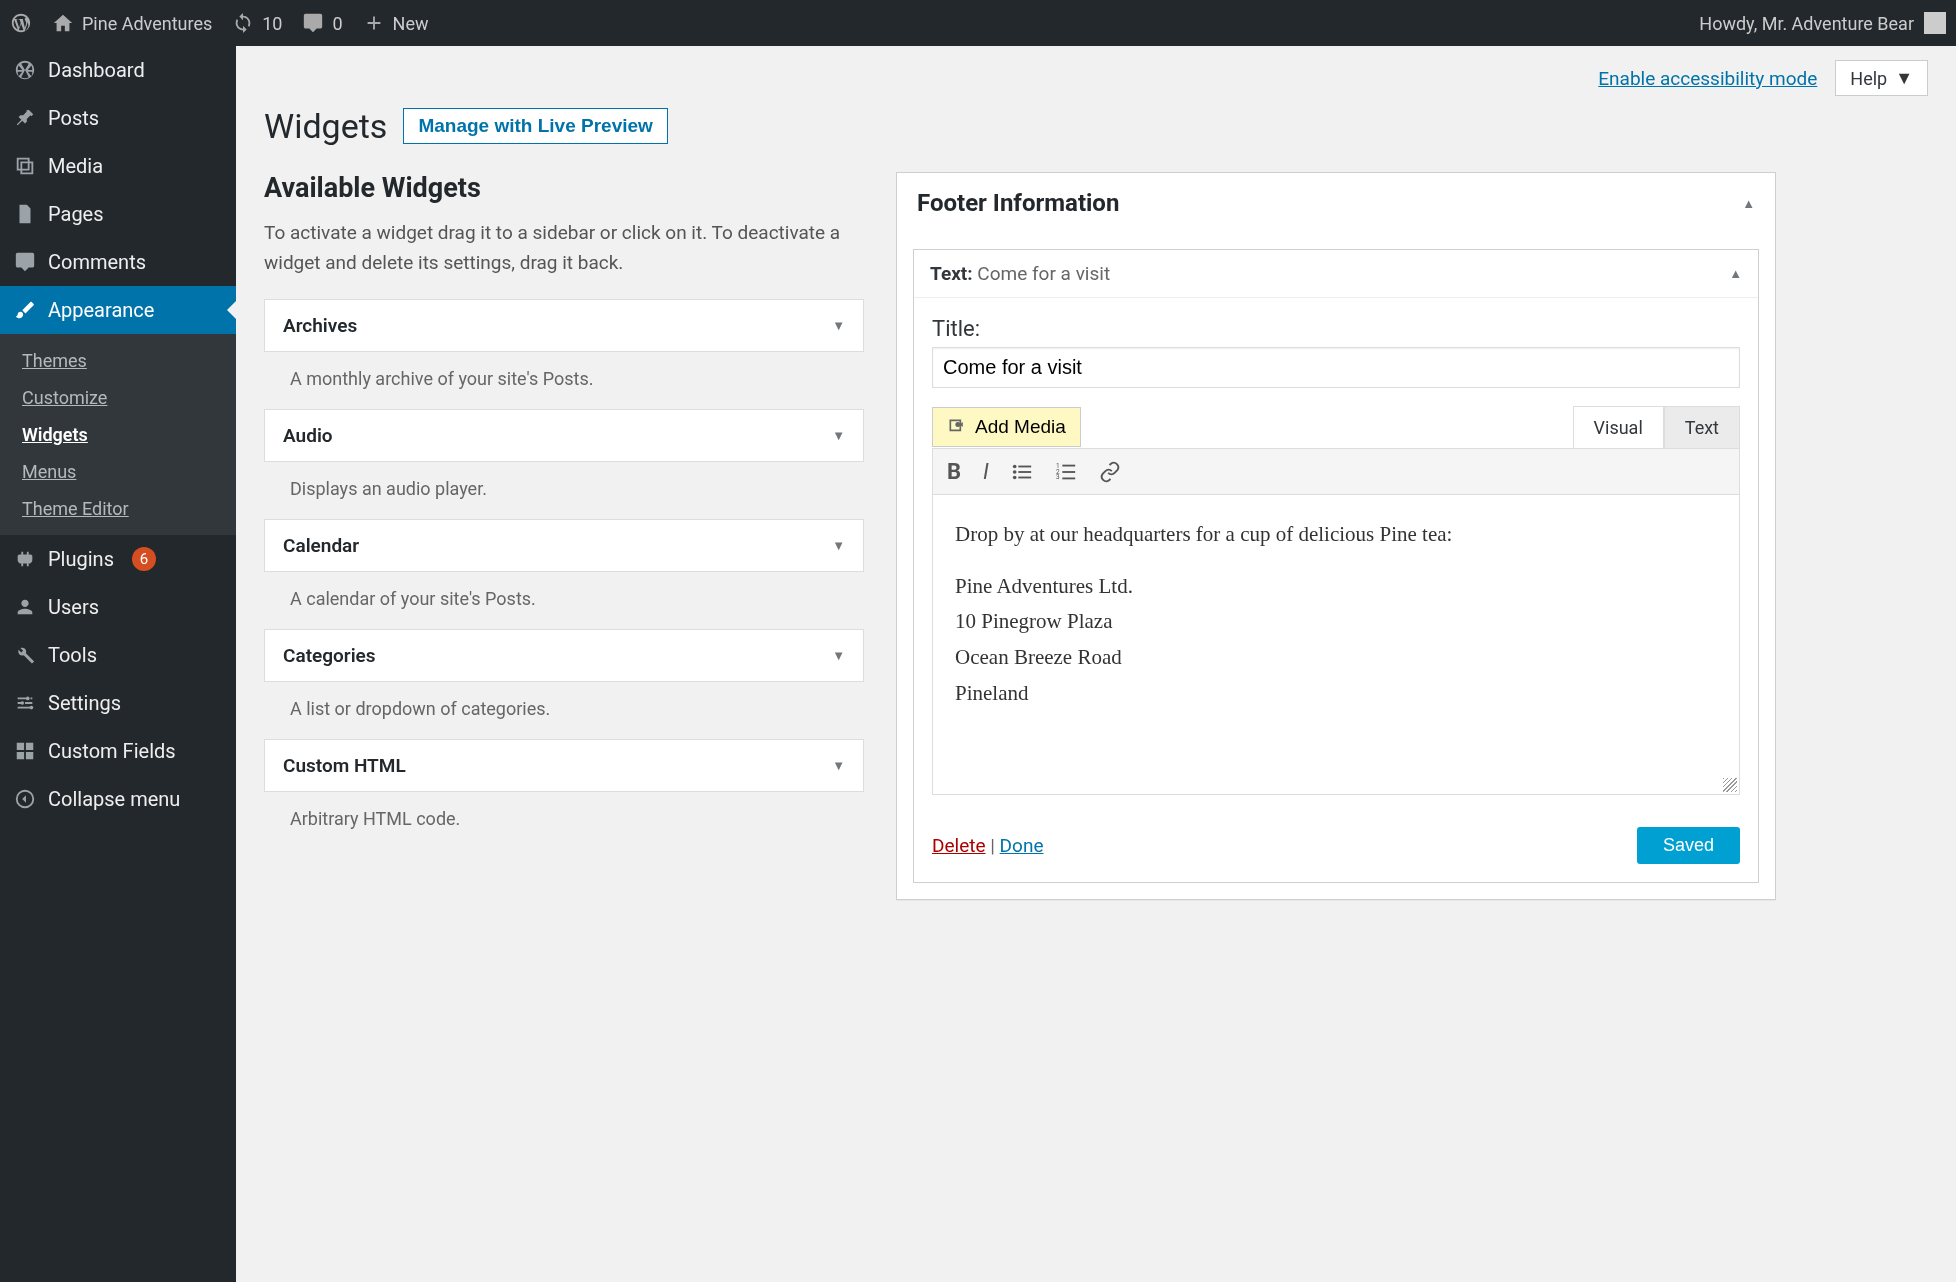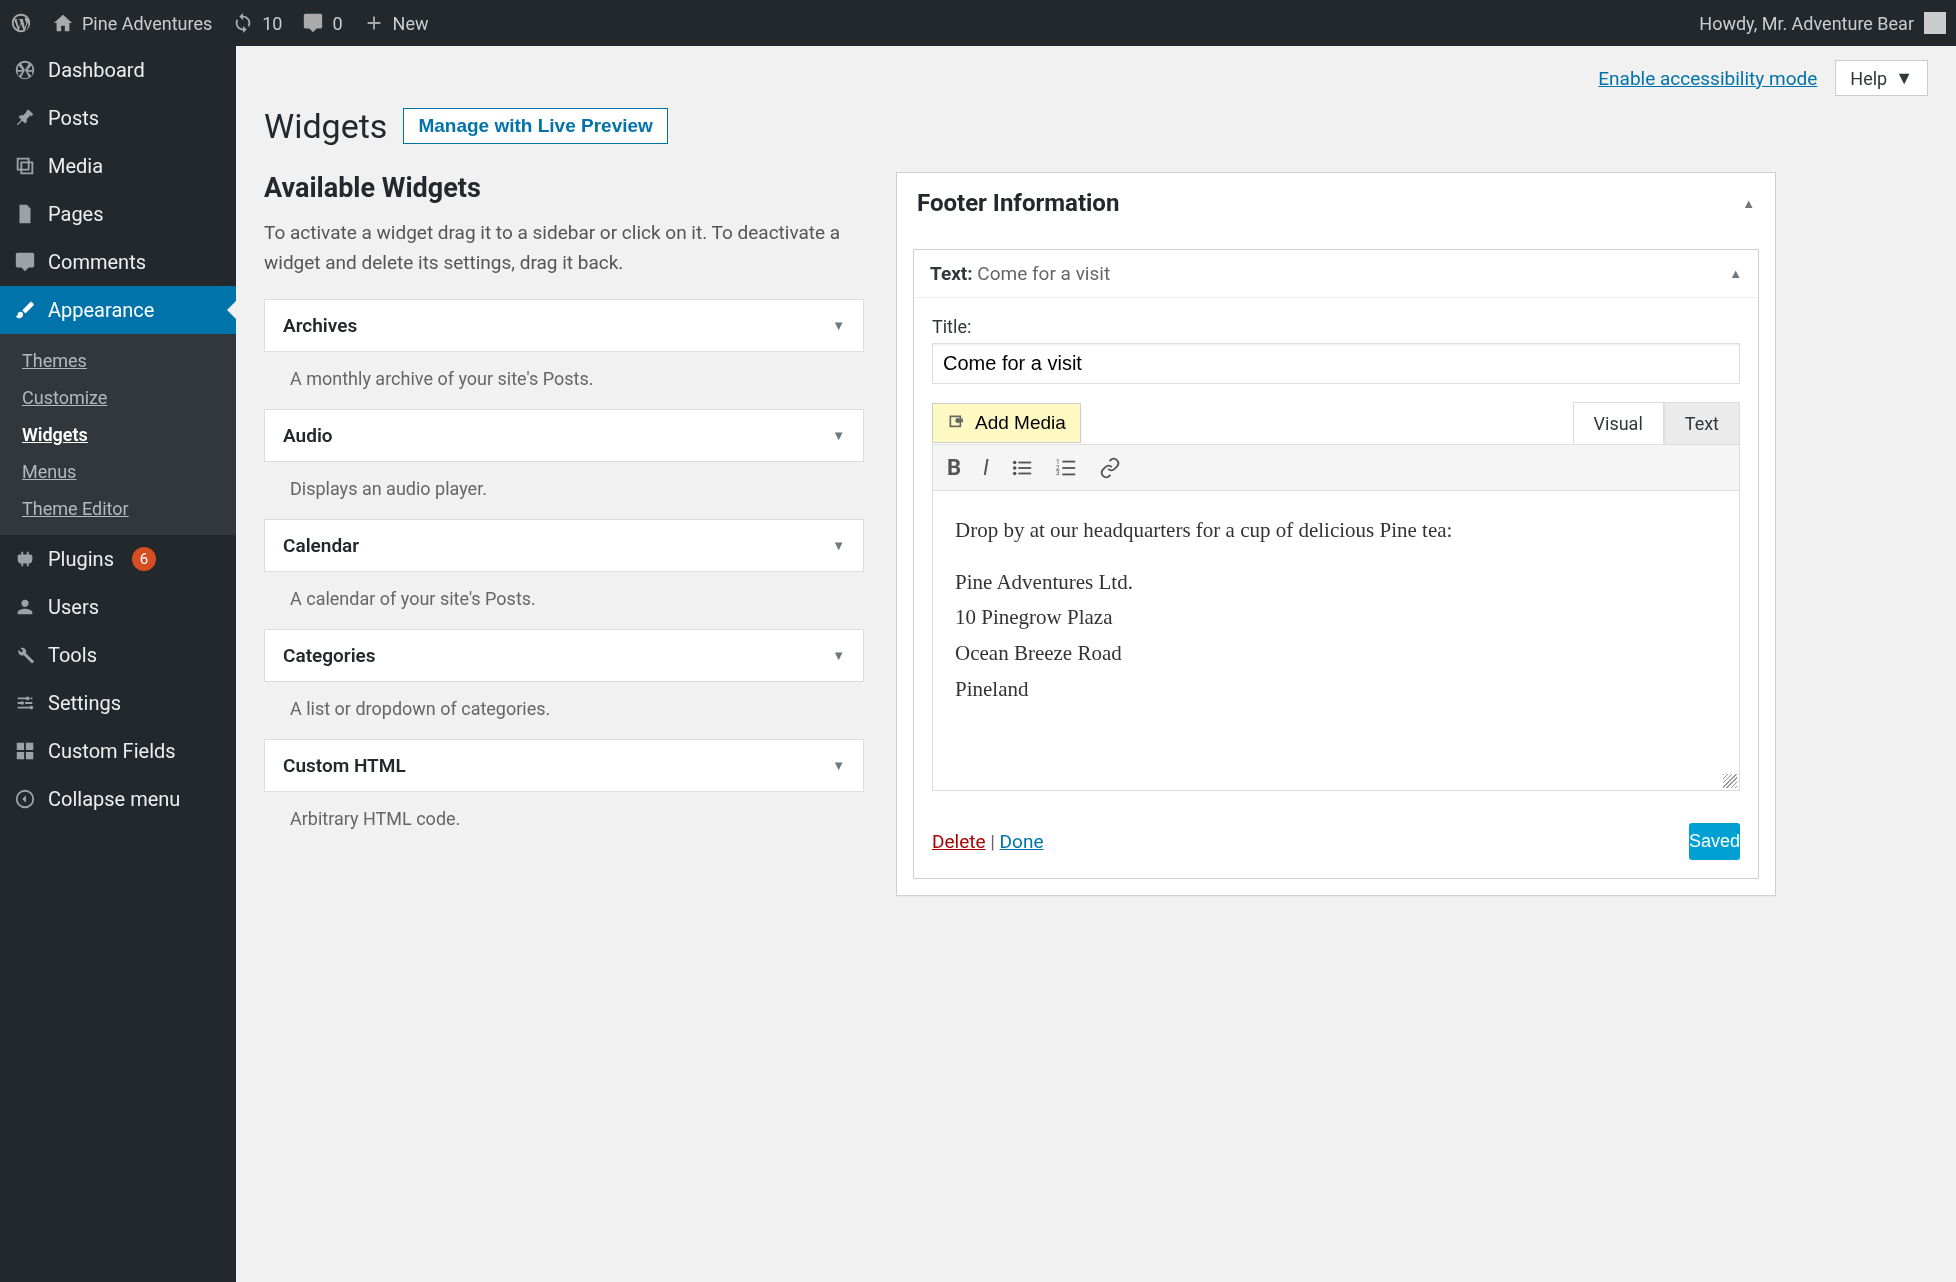--- a/index.html
+++ b/index.html
@@ -53,21 +53,21 @@
 .panel-title { font-size: 24px; font-weight: 700; color: #23282d; }
 .panel-toggle { color: #72777c; }
 
 .widget-instance { border: 1px solid #ccd0d4; margin: 16px; }
 .widget-instance-header { padding: 12px 16px; display: flex; justify-content: space-between; align-items: center; border-bottom: 1px solid #eee; cursor: pointer; }
 .widget-instance-label { font-size: 19px; }
 .widget-instance-label strong { font-weight: 700; }
 .widget-instance-label .sub { color: #666; font-weight: 400; }
 
 .widget-body { padding: 18px; }
-.form-label { font-size: 18px; display: block; margin-bottom: 6px; }
+.form-label { font-size: 22px; display: block; margin-bottom: 6px; }
 .text-input { width: 100%; border: 1px solid #ddd; padding: 8px 10px; font-size: 20px; box-shadow: inset 0 1px 2px rgba(0,0,0,0.07); }
 
 .editor-top { display: flex; justify-content: space-between; align-items: center; margin-top: 18px; }
 .add-media-btn { border: 1px solid #ccc; background: #fef9c3; padding: 8px 14px; font-size: 19px; display: flex; align-items: center; gap: 8px; cursor: pointer; }
 .add-media-btn svg { width: 20px; height: 20px; fill: #666; }
 .editor-tabs { display: flex; }
 .editor-tab { border: 1px solid #ddd; border-bottom: none; padding: 10px 20px; font-size: 18px; cursor: pointer; background: #fff; }
 .editor-tab.active { background: #ebebeb; }
 
 .toolbar { border: 1px solid #ddd; background: #f5f5f5; padding: 10px 14px; display: flex; gap: 22px; align-items: center; }
@@ -75,21 +75,21 @@
 .tool-btn svg { width: 22px; height: 22px; fill: #555; }
 
 .content-area { border: 1px solid #ddd; border-top: none; padding: 22px; font-family: Georgia, serif; font-size: 21px; line-height: 1.7; min-height: 300px; color: #333; position: relative; }
 .content-area p { margin-bottom: 16px; }
 .resize-handle { position: absolute; bottom: 2px; right: 2px; width: 14px; height: 14px; background: repeating-linear-gradient(135deg, #999 0, #999 1px, transparent 1px, transparent 3px); cursor: nwse-resize; }
 
 .widget-footer { padding: 14px 18px 18px 18px; display: flex; justify-content: space-between; align-items: center; border-top: 0; font-size: 19px; }
 .footer-links .delete { color: #a00; text-decoration: underline; cursor: pointer; }
 .footer-links .sep { color: #666; }
 .footer-links .done { color: #0073aa; text-decoration: underline; cursor: pointer; }
-.saved-btn { background: #00a0d2; color: #fff; border: none; padding: 8px 0; font-size: 18px; border-radius: 3px; cursor: pointer; }
+.saved-btn { background: #00a0d2; color: #fff; border: none; padding: 8px 26px; font-size: 18px; border-radius: 3px; cursor: pointer; }
 </style>
 </head>
 <body>
 
 <div class="admin-bar">
   <div class="admin-bar-left">
     <div class="admin-bar-item">
       <svg viewBox="0 0 24 24">
           <path d="M12 2C6.5 2 2 6.5 2 12s4.5 10 10 10 10-4.5 10-10S17.5 2 12 2zm-8 10c0-1.2.3-2.3.7-3.3L8.5 19C5.8 17.6 4 15 4 12zm8 8c-.8 0-1.5-.1-2.3-.3l2.4-7 2.5 6.8c-.8.3-1.7.5-2.6.5zm1.1-11.8c.5 0 .9-.1.9-.1.4 0 .4-.7-.1-.6 0 0-1.3.1-2.2.1-.8 0-2.1-.1-2.1-.1-.4 0-.5.6-.1.6 0 0 .4.1.9.1l1.3 3.5L10 17.2 7 8.2c.5 0 .9-.1.9-.1.4 0 .4-.7-.1-.6 0 0-1.3.1-2.2.1h-.5C6.5 5.3 9.1 4 12 4c2.2 0 4.1.8 5.6 2.2h-.1c-.8 0-1.4.7-1.4 1.5 0 .7.4 1.3.8 2 .3.5.7 1.2.7 2.2 0 .7-.2 1.7-.6 2.8l-.8 2.6-2.1-9.1zm5.7 1.8c.8 1.5 1.2 2.9 1.2 4 0 2.9-1.6 5.5-3.9 6.9l2.4-7c.5-1.1.6-2 .6-2.8 0-.4 0-.8-.1-1.1h-.2z"></path>
         </svg>

